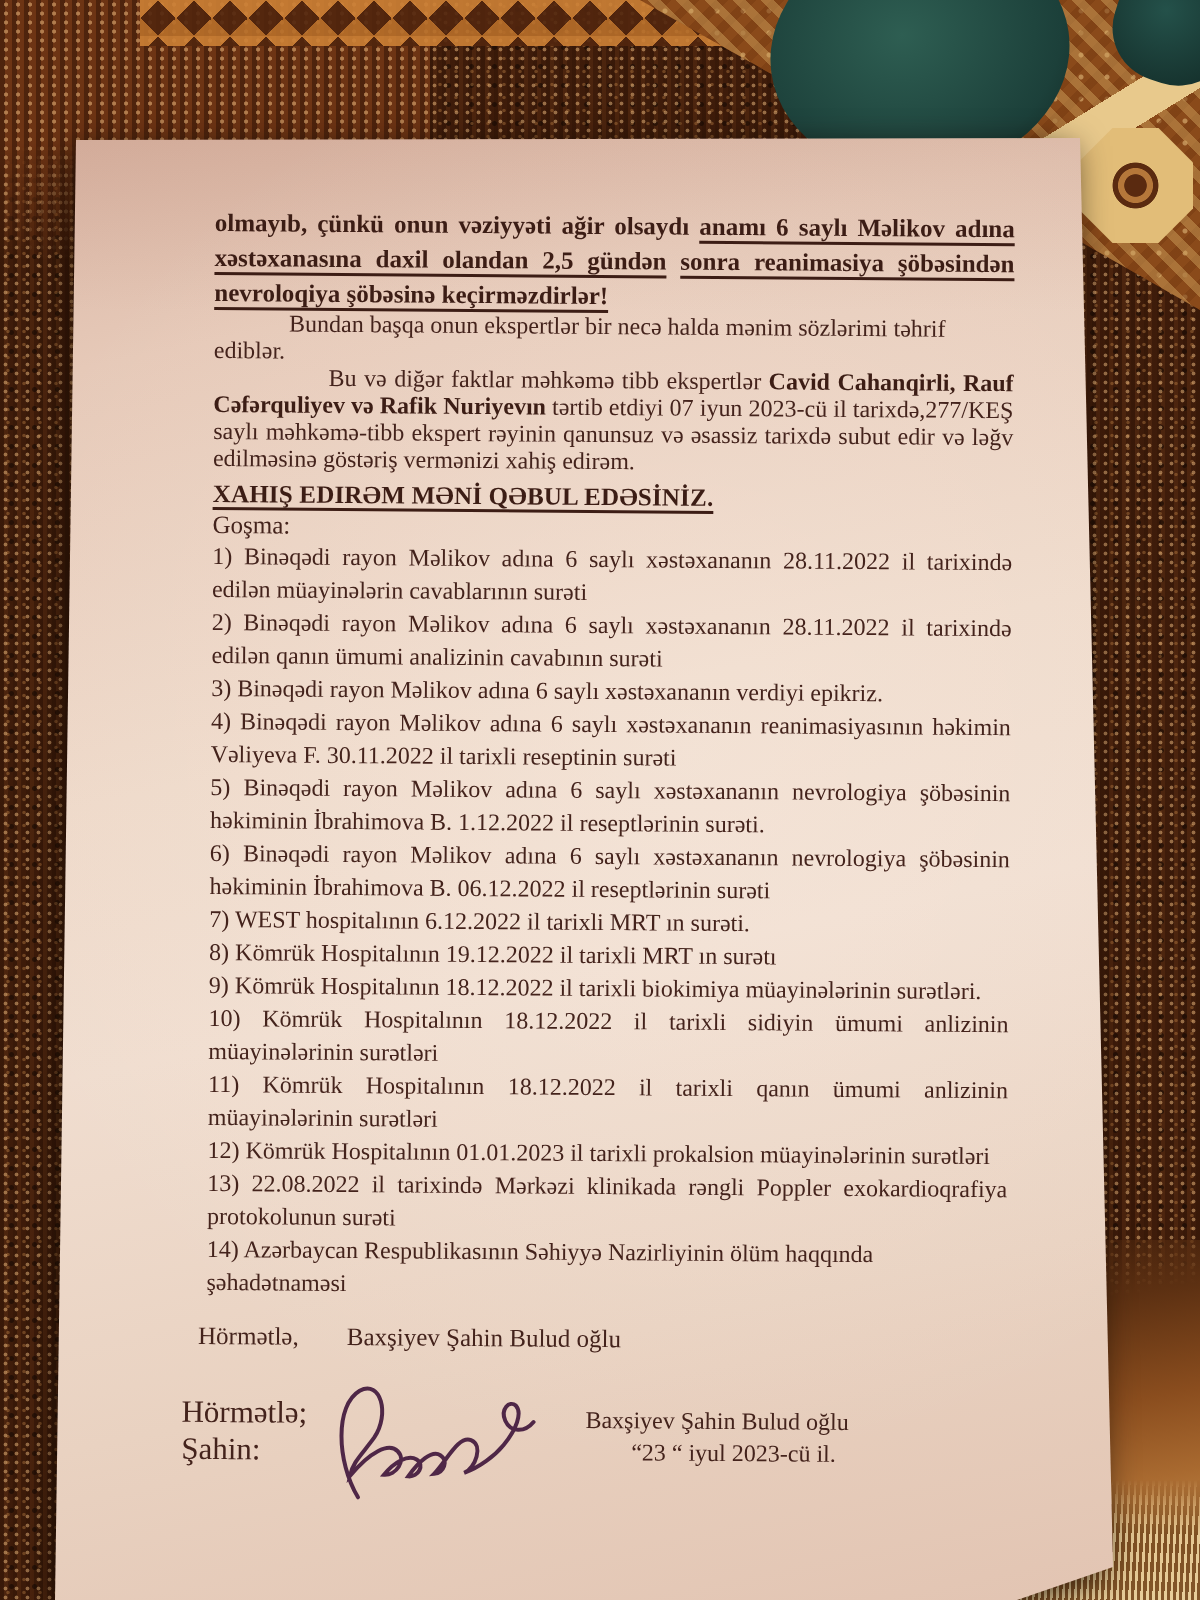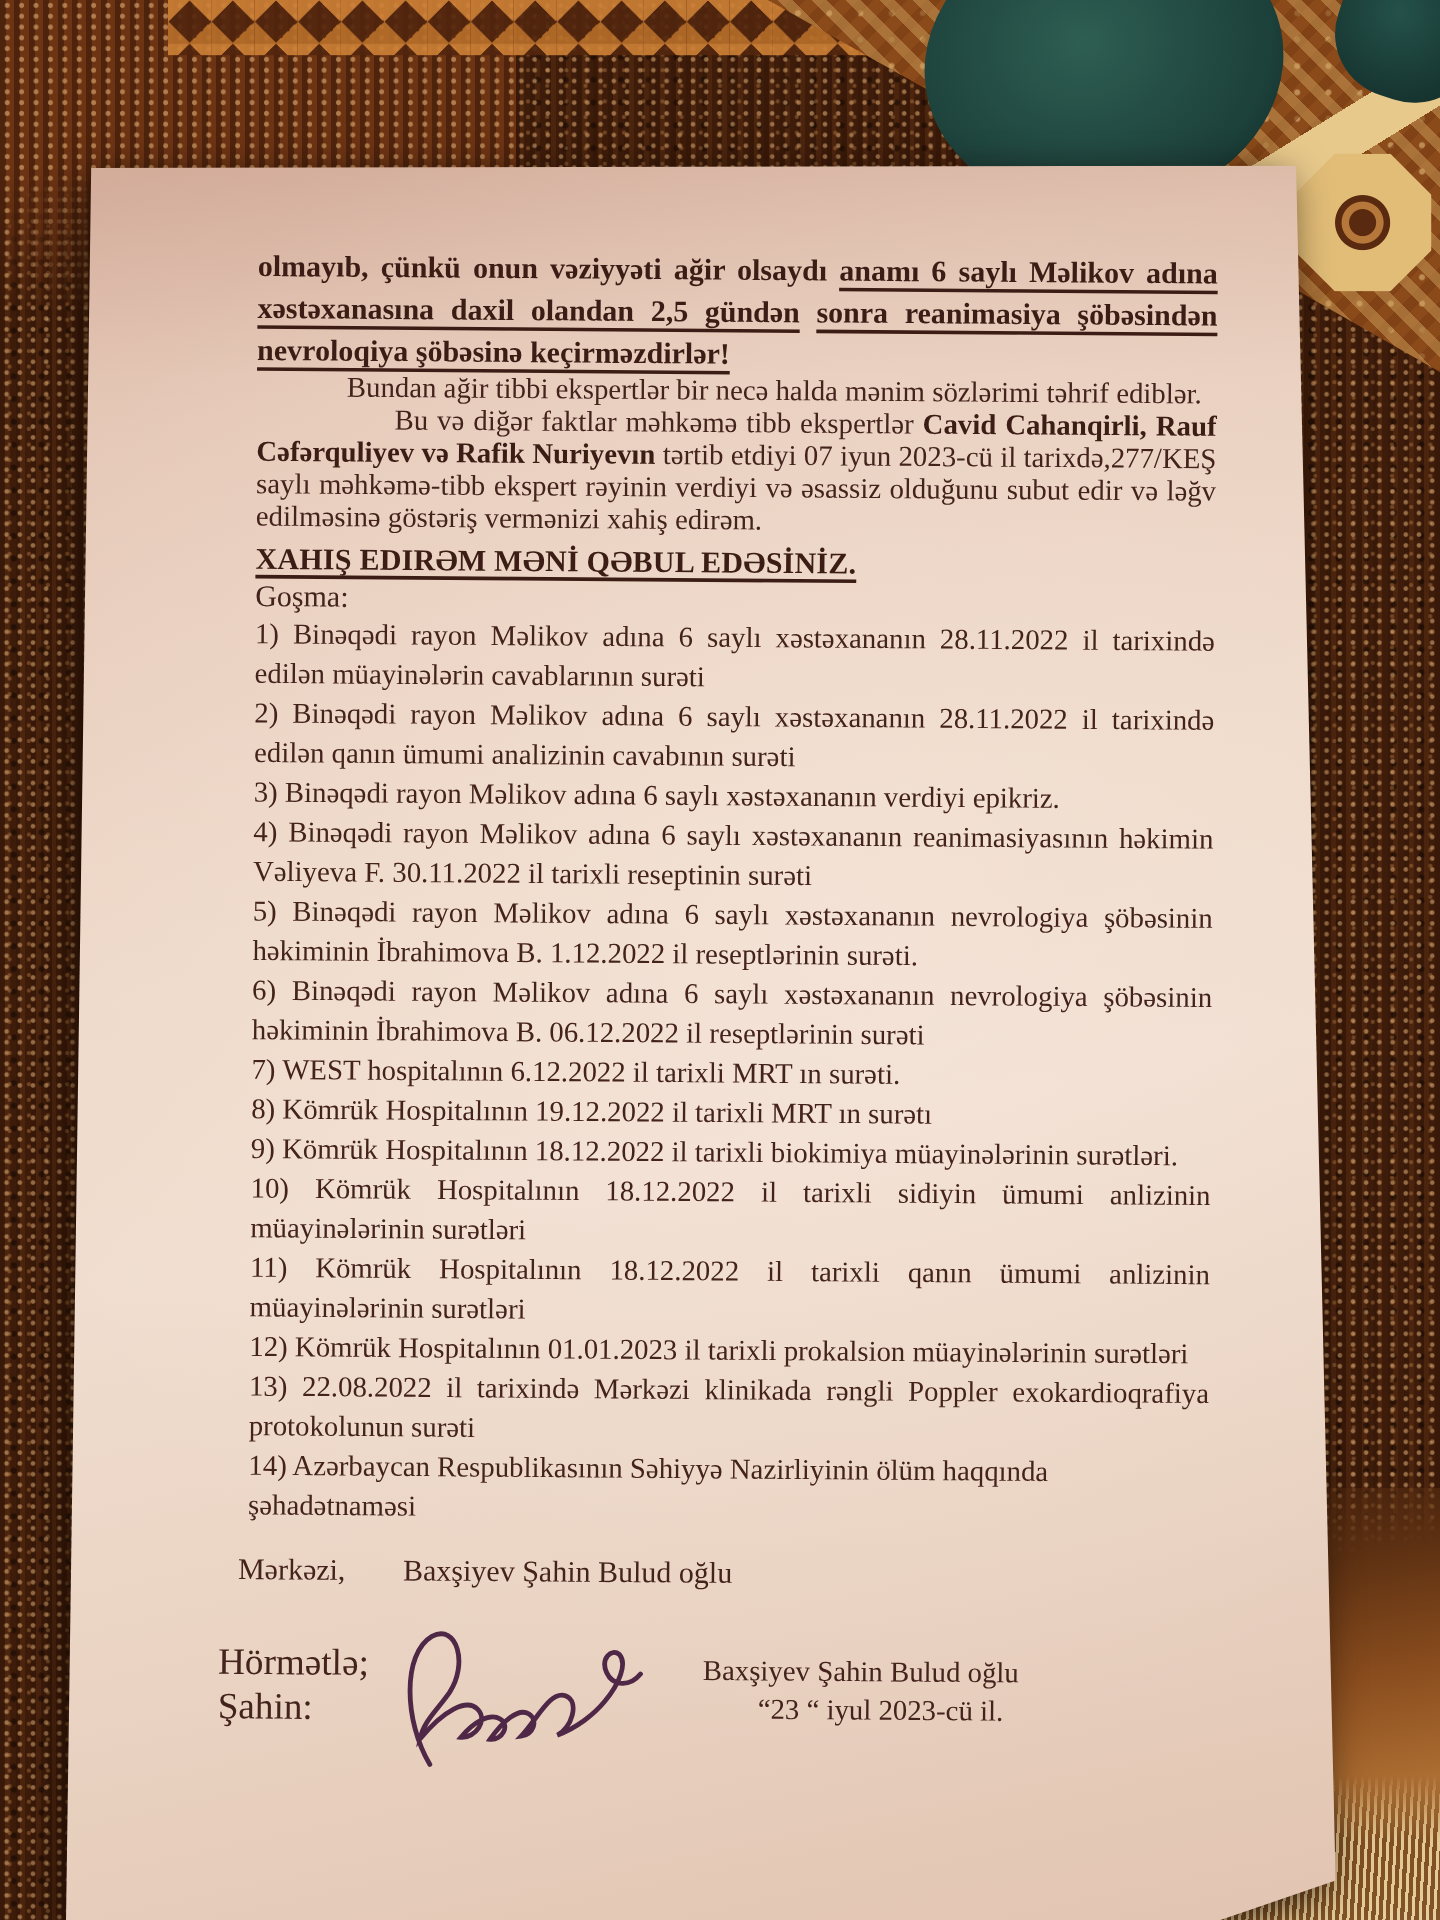--- a/index.html
+++ b/index.html
@@ -106,24 +106,24 @@
   <div class="carpet-bottom-right"></div>
 
   <div class="paper-wrap">
     <div class="paper">
       <div class="doc">
 
         <div id="intro">
             <div class="line big just"><span class="b">olmayıb, çünkü onun vəziyyəti ağir olsaydı </span><span class="b u">anamı 6 saylı Məlikov adına</span></div>
             <div class="line big just"><span class="b u">xəstəxanasına daxil olandan 2,5 gündən</span><span class="b"> </span><span class="b u">sonra reanimasiya şöbəsindən</span></div>
             <div class="line big"><span class="b u">nevroloqiya şöbəsinə keçirməzdirlər!</span></div>
-            <div class="line" style="text-indent: 75px;"><span>Bundan ağir tibbi ekspertlər bir necə halda mənim sözlərimi təhrif ediblər.</span></div>
+            <div class="line" style="text-indent: 75px;"><span>Bundan başqa onun ekspertlər bir necə halda mənim sözlərimi təhrif ediblər.</span></div>
             <div class="line just" style="text-indent: 115px;"><span>Bu və diğər  faktlar məhkəmə tibb ekspertlər </span><span class="b">Cavid Cahanqirli, Rauf</span></div>
             <div class="line just"><span class="b">Cəfərquliyev və Rafik Nuriyevın</span><span> tərtib etdiyi 07 iyun 2023-cü il tarixdə,277/KEŞ</span></div>
-            <div class="line just"><span>saylı məhkəmə-tibb ekspert rəyinin verdiyi və əsassiz olduğunu subut edir və ləğv</span></div>
+            <div class="line just"><span>saylı məhkəmə-tibb ekspert rəyinin qanunsuz və əsassiz tarixdə subut edir və ləğv</span></div>
             <div class="line"><span>edilməsinə göstəriş vermənizi xahiş edirəm.</span></div>
           </div>
 
         <div class="heading">
           <span>XAHIŞ EDIRƏM MƏNİ QƏBUL EDƏSİNİZ.</span>
         </div>
 
         <div class="goshma">Goşma:</div>
 
         <div id="attachments">
@@ -173,21 +173,21 @@
             <div>
               <div class="aline just">13) 22.08.2022 il tarixində Mərkəzi klinikada rəngli Poppler exokardioqrafiya</div>
               <div class="aline">protokolunun surəti</div>
             </div>
             <div>
               <div class="aline">14) Azərbaycan Respublikasının Səhiyyə Nazirliyinin ölüm haqqında şəhadətnaməsi</div>
             </div>
           </div>
 
         <div class="closing">
-          <span>Mərkəzi,</span>
+          <span>Hörmətlə,</span>
           <span>Baxşiyev Şahin Bulud oğlu</span>
         </div>
 
         <div class="sigblock">
           <div class="sig-left">
             <div>Hörmətlə;</div>
             <div>Şahin:</div>
           </div>
           <svg class="signature" viewBox="0 0 240 155">
             <path d="M 30 122 C 12 84 16 28 42 16 C 64 7 70 42 52 64 C 40 78 28 86 24 100

